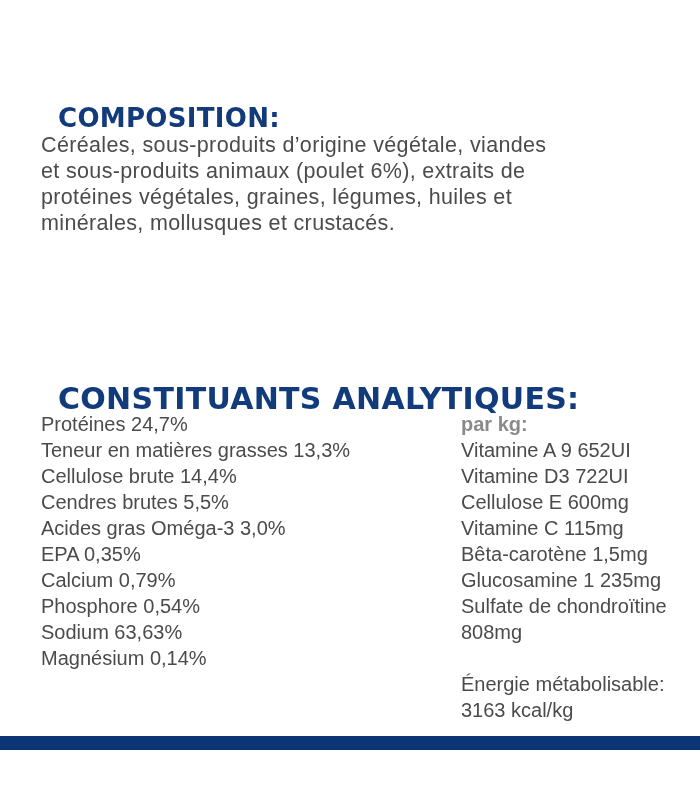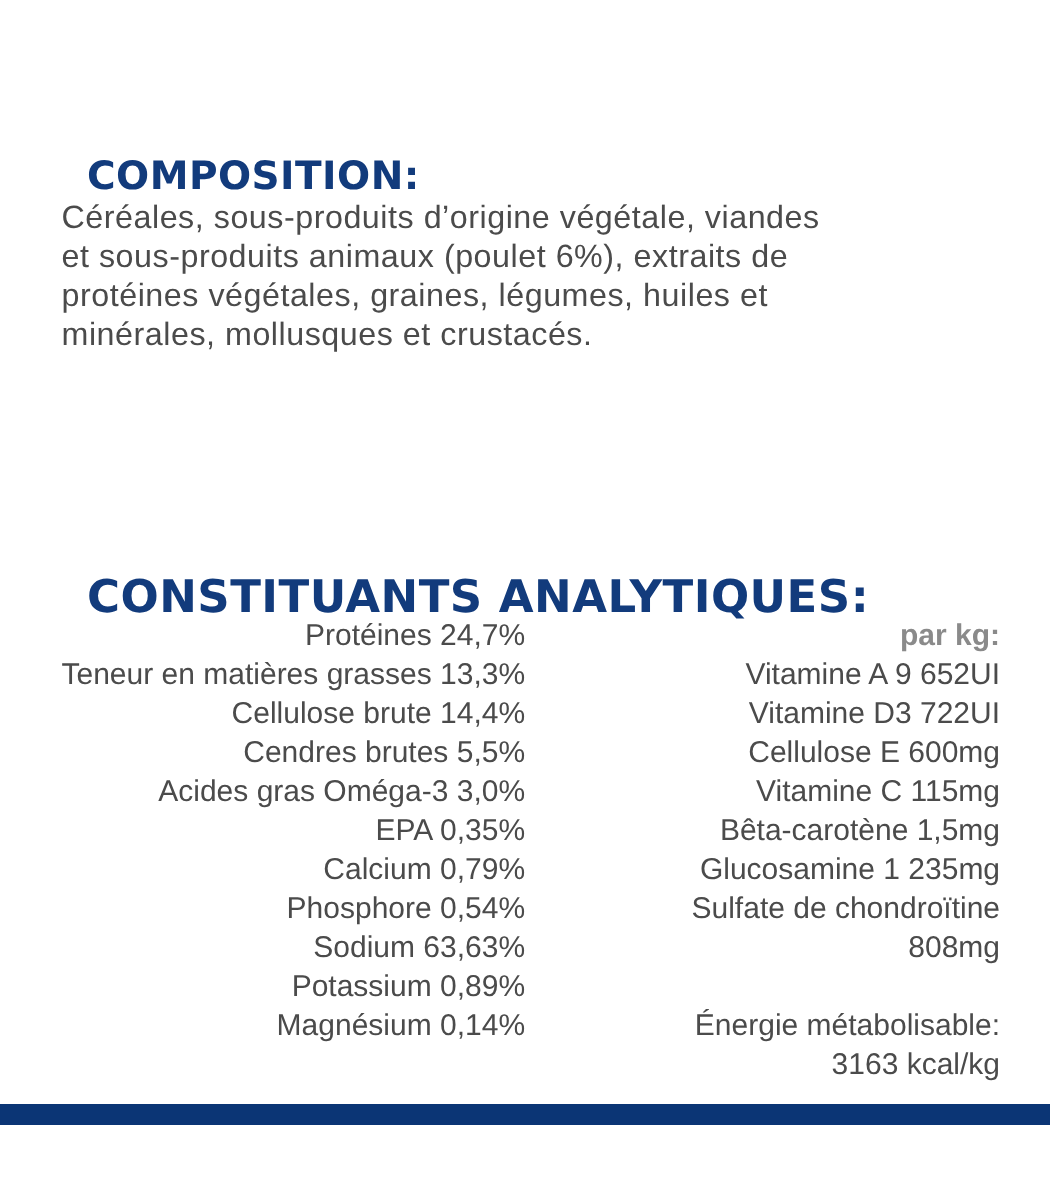--- a/index.html
+++ b/index.html
@@ -54,21 +54,20 @@
       margin: 0;
       padding: 0;
       list-style: none;
       font-size: 20px;
       line-height: 26px;
       color: #4b4b4b;
     }
     .col li {
       white-space: nowrap;
       height: 26px;
-      text-align: right;
     }
     #left-col { left: 41px; }
     #right-col { left: 425px; margin-left: 36px; }
     .per-kg {
       font-weight: bold;
       color: #8a8a8a;
     }
     .spacer { height: 26px; }
     .bottom-bar {
       position: absolute;
@@ -96,21 +95,20 @@
 <ul id="left-col" class="col">
   <li>Protéines 24,7%</li>
   <li>Teneur en matières grasses 13,3%</li>
   <li>Cellulose brute 14,4%</li>
   <li>Cendres brutes 5,5%</li>
   <li>Acides gras Oméga-3 3,0%</li>
   <li>EPA 0,35%</li>
   <li>Calcium 0,79%</li>
   <li>Phosphore 0,54%</li>
   <li>Sodium 63,63%</li>
-  <li>Potassium 0,89%</li>
   <li>Magnésium 0,14%</li>
 </ul>
 
 <ul id="right-col" class="col">
   <li class="per-kg">par kg:</li>
   <li>Vitamine A 9 652UI</li>
   <li>Vitamine D3 722UI</li>
   <li>Cellulose E 600mg</li>
   <li>Vitamine C 115mg</li>
   <li>Bêta-carotène 1,5mg</li>

